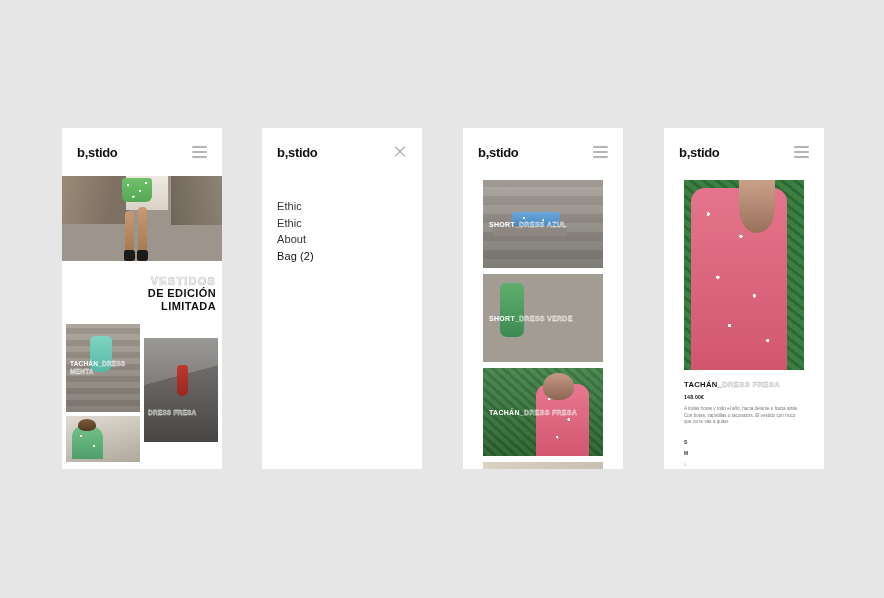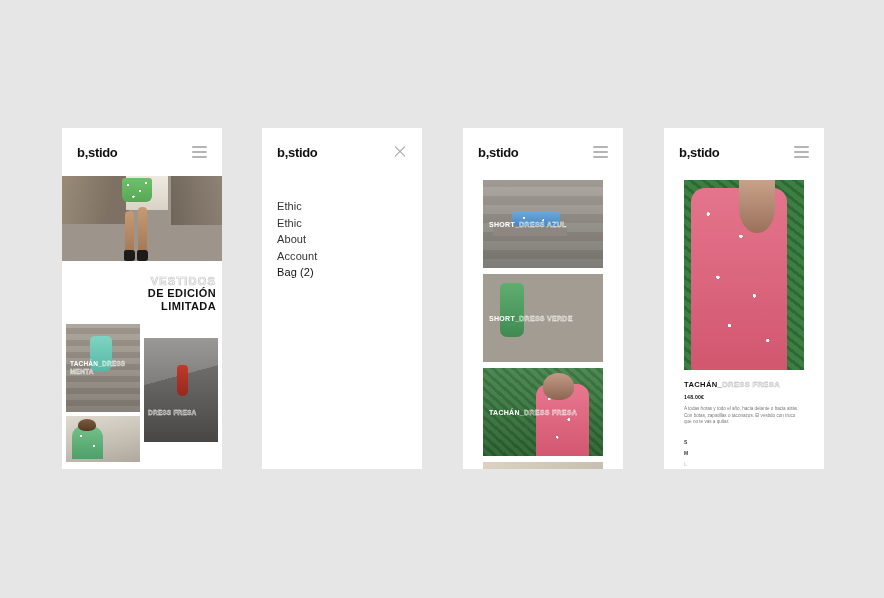--- a/index.html
+++ b/index.html
@@ -302,21 +302,20 @@
 
   <div class="phone" id="phone2">
     <div class="hdr">
       <div class="logo">b,stido</div>
       <div class="closex"></div>
     </div>
     <ul class="menu">
       <li>Ethic</li>
       <li>Ethic</li>
       <li>About</li>
-      <li>Account</li>
       <li class="bag">Bag (2)</li>
     </ul>
   </div>
 
   <div class="phone" id="phone3">
     <div class="hdr">
       <div class="logo">b,stido</div>
       <div class="burger">
           <i></i>
           <i></i>

